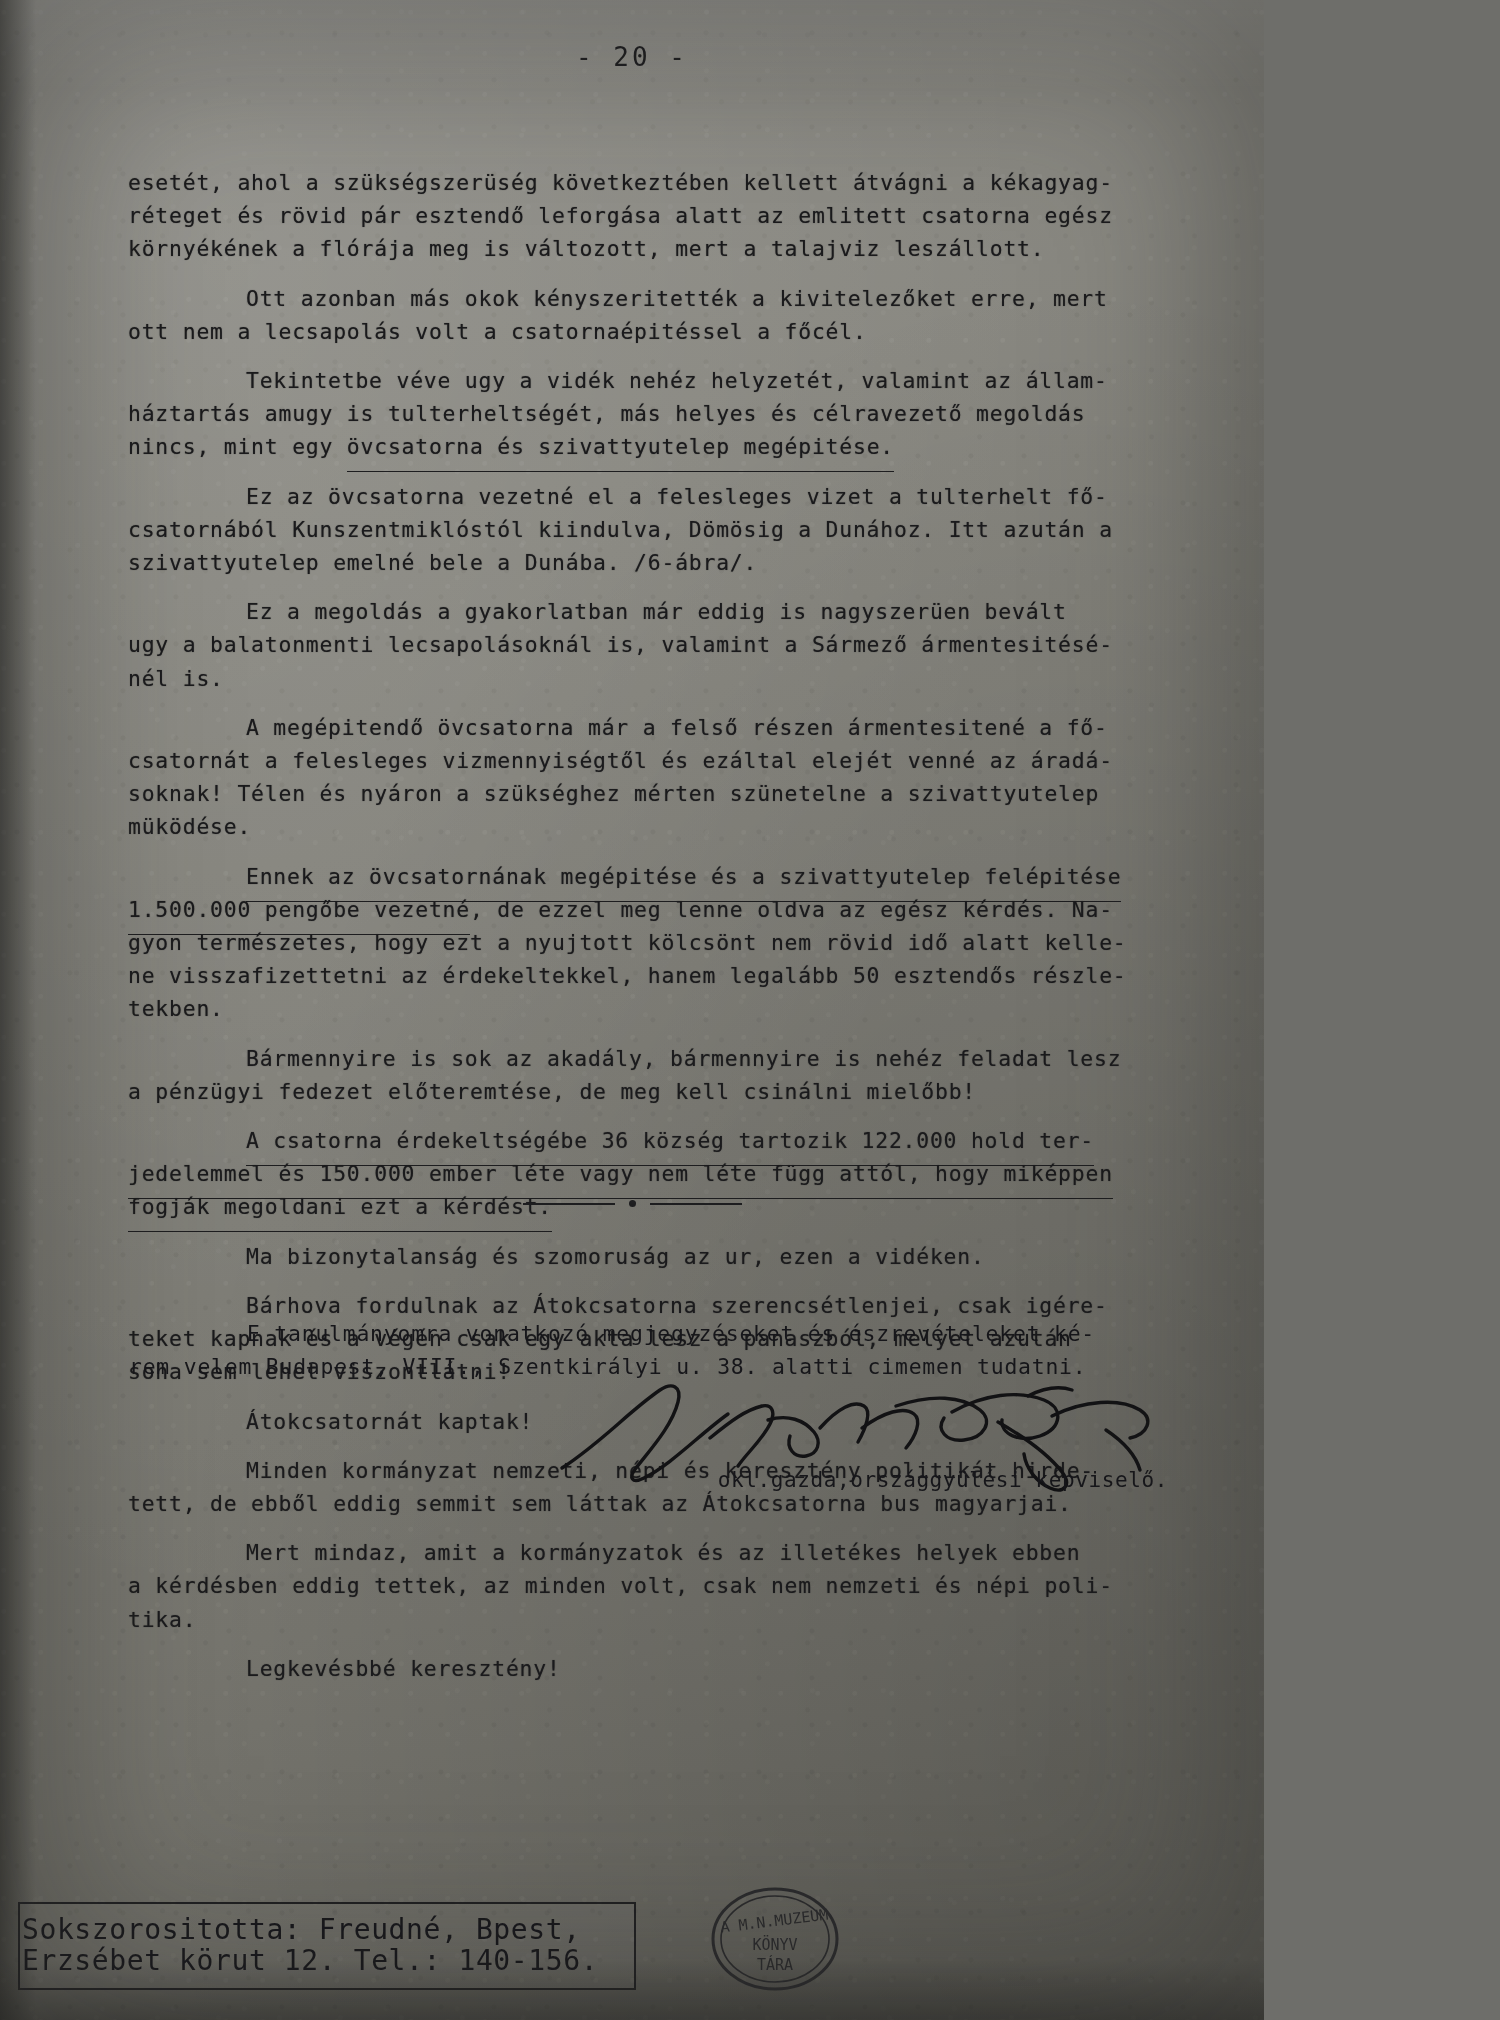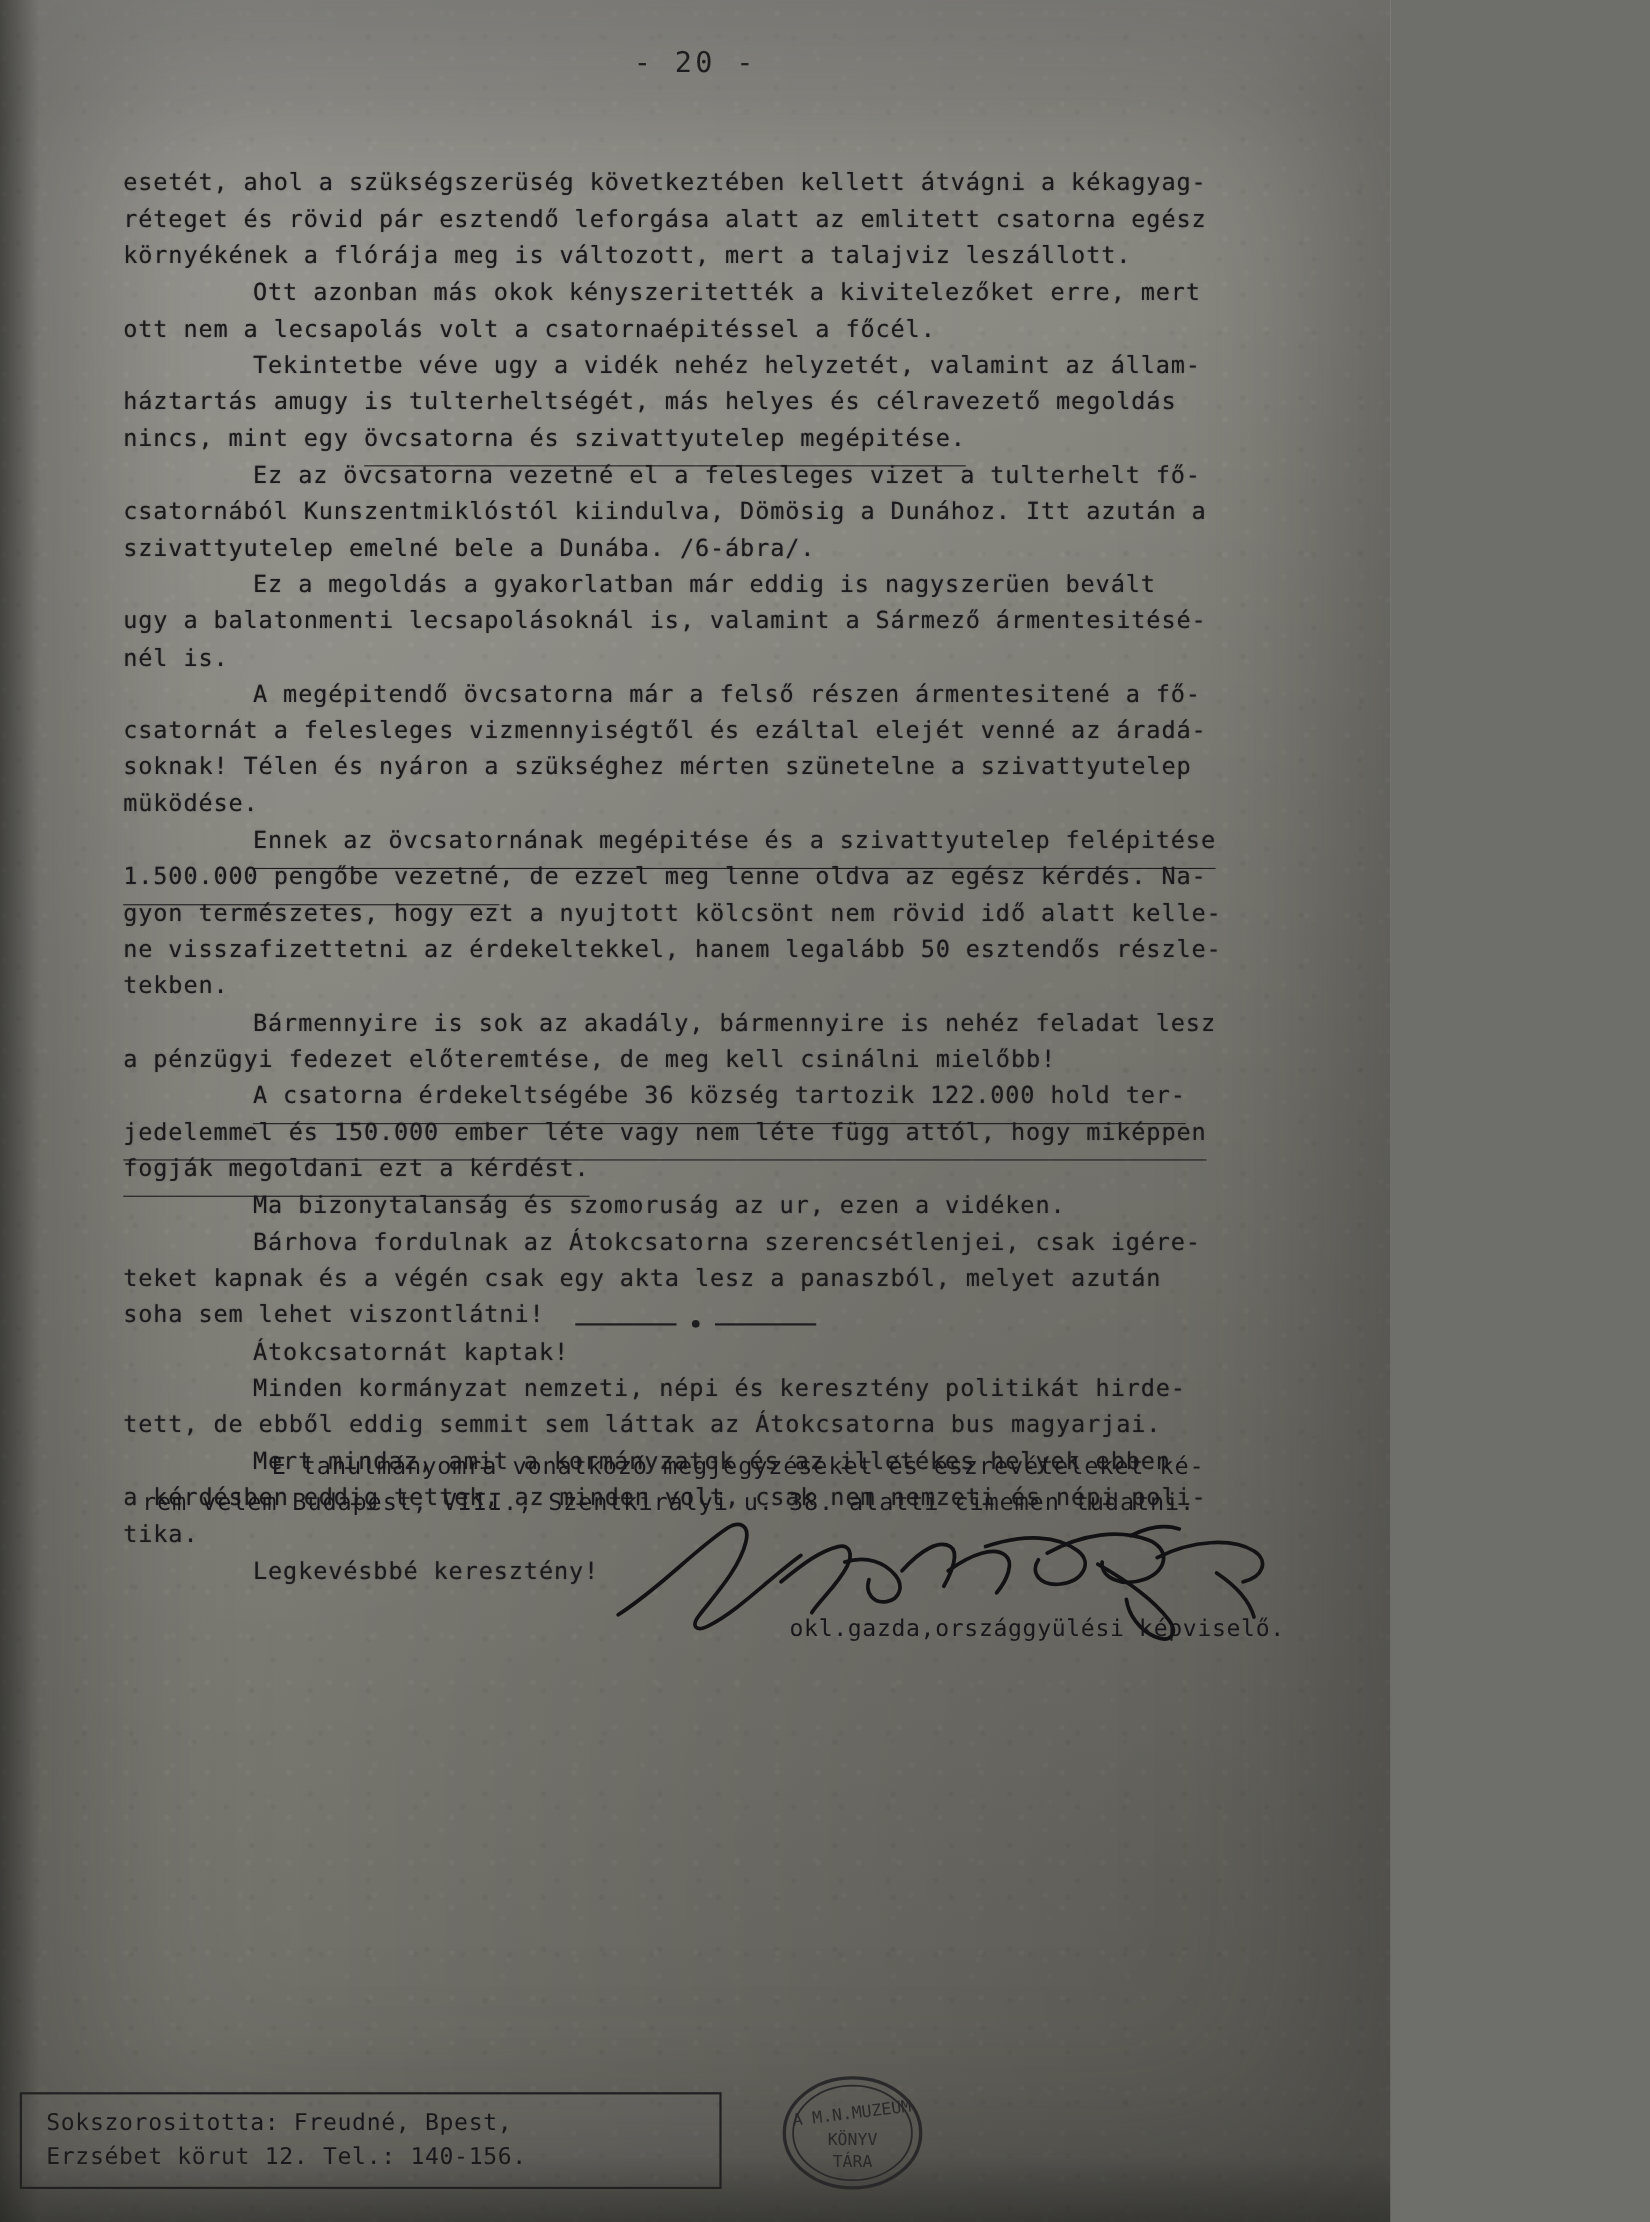--- a/index.html
+++ b/index.html
@@ -74,21 +74,21 @@
     left: 112px;
     top: 150px;
     width: 1300px;
     font-size: 21.4px;
     line-height: 33.2px;
     letter-spacing: 0.8px;
     color: #1a1a1c;
     text-shadow: 0 0 1.1px rgba(25,25,25,0.55);
   }
   .body-text p {
-    margin: 0;
+    margin: 16px;
     white-space: pre-wrap;
   }
   .para-indent {
     text-indent: 118px;
   }
   .u {
     border-bottom: 1.6px solid #1d1d1f;
     padding-bottom: 12px;
   }
 
@@ -139,22 +139,22 @@
     font-size: 21px;
     letter-spacing: 0.6px;
   }
 
   .imprint {
     position: absolute;
     left: 18px;
     bottom: 30px;
     width: 600px;
     border: 2px solid #1f1f21;
-    padding: 10px 12px 12px 22px;
-    font-size: 21px;
+    padding: 10px 12px 12px 2px;
+    font-size: 28px;
     line-height: 31px;
     letter-spacing: 0.6px;
     background: rgba(255,255,255,0.03);
   }
   .imprint p { margin: 0; white-space: pre-wrap; }
 
   .stamp {
     position: absolute;
     left: 700px;
     bottom: 22px;

